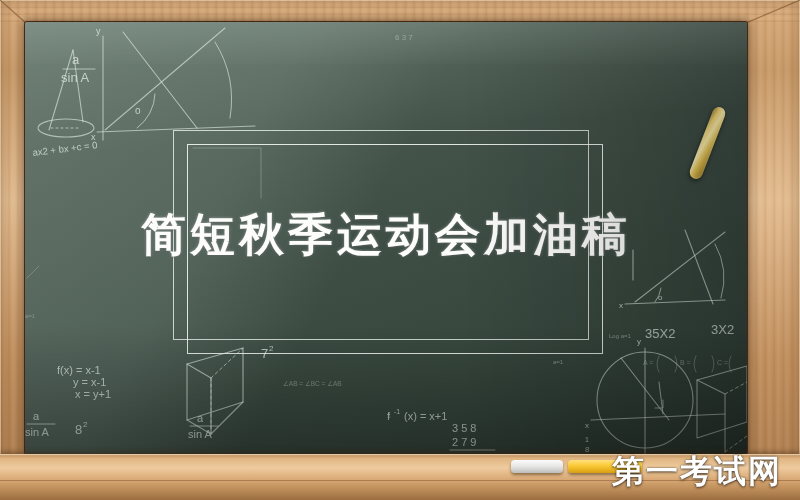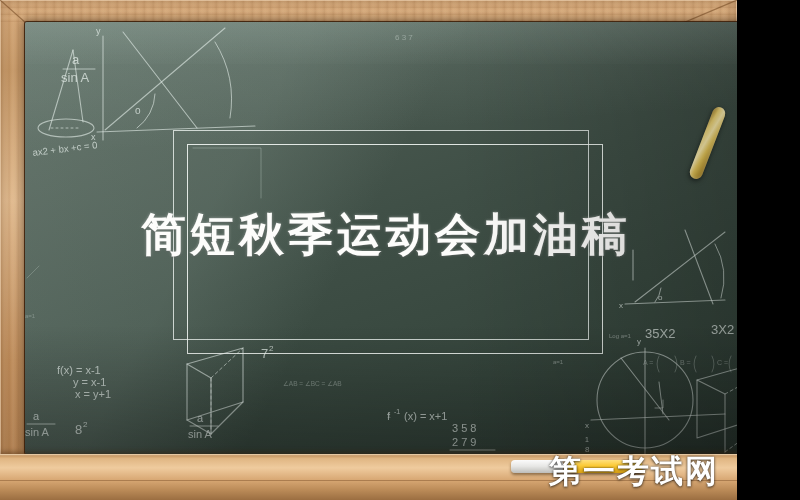--- a/index.html
+++ b/index.html
@@ -1,19 +1,19 @@
 <!DOCTYPE html>
 <html><head>
 <meta charset="utf-8">
 <style>
   html,body{margin:0;padding:0;background:#000;}
   body{width:800px;height:500px;overflow:hidden;font-family:"Liberation Sans",sans-serif;}
 
   
-  #scene{position:relative;width:737px;height:500px;overflow:hidden;}
+  #scene{position:relative;width:800px;height:500px;overflow:hidden;}
 
   .frame{
     position:absolute;inset:0;
     background:
       linear-gradient(180deg,#d9ad7e 0%,#c79a69 14%,#e3bd92 40%,#c08f5e 72%,#a97a4d 100%);
   }
   
   .frame-bevel{
     position:absolute;inset:0;
     box-shadow:

